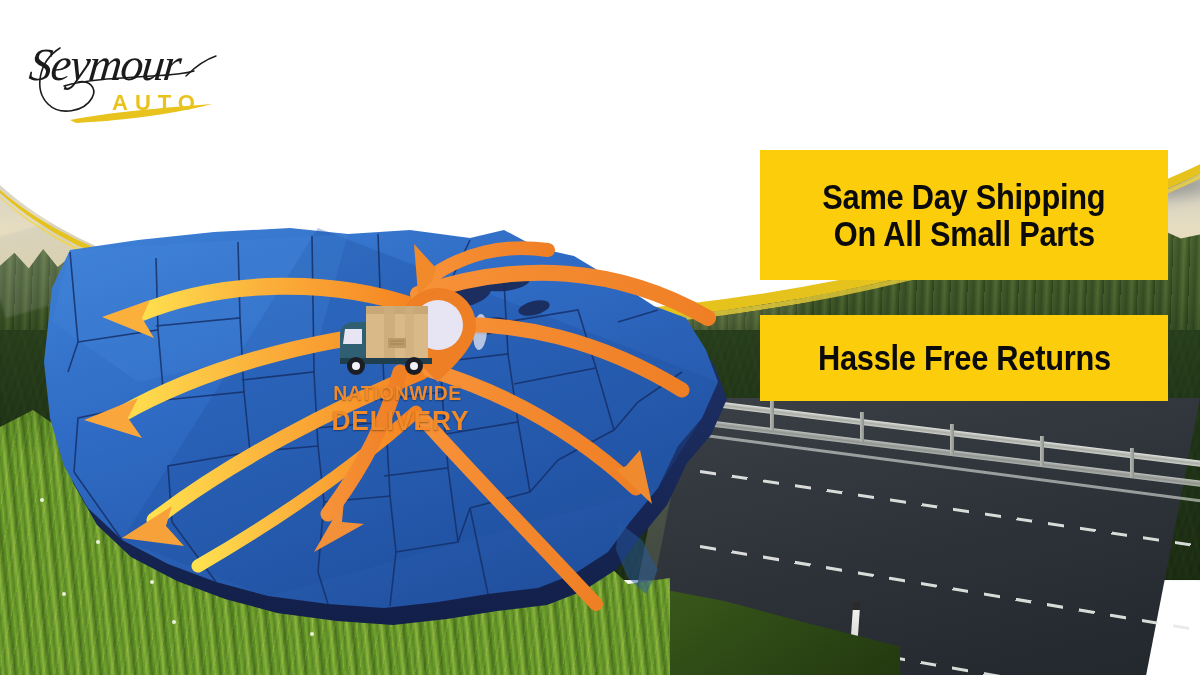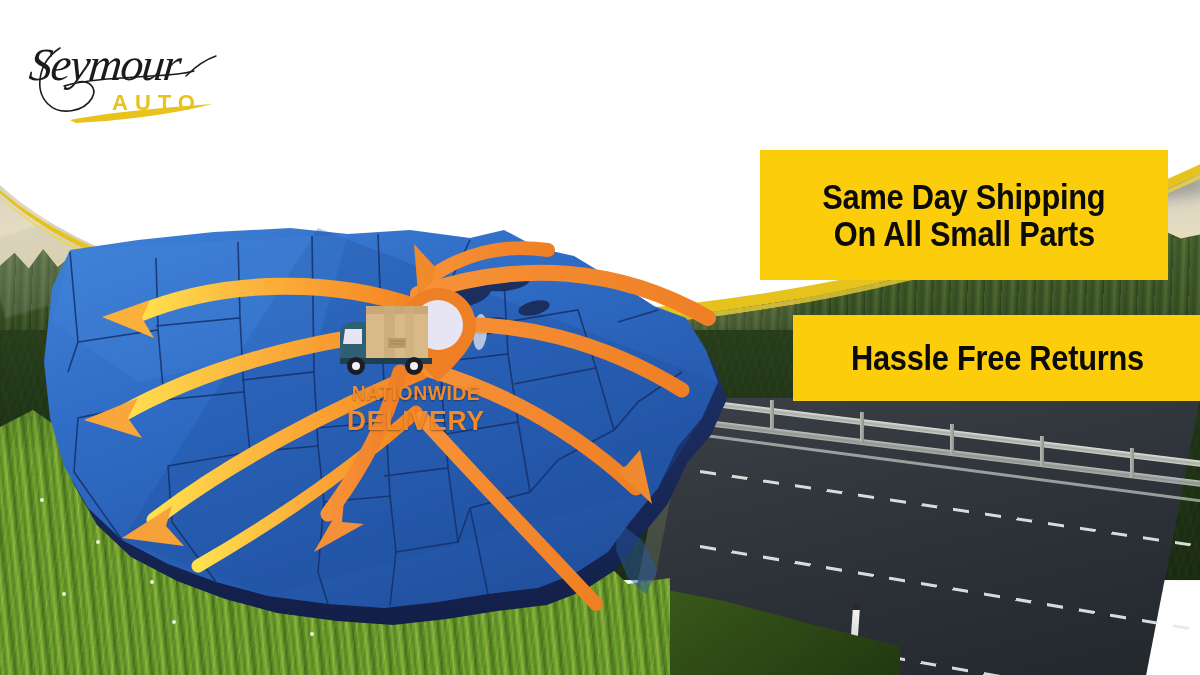--- a/index.html
+++ b/index.html
@@ -255,21 +255,21 @@
   .map-wrap svg { display: block; overflow: visible; }
 
   
   .delivery-badge {
     position: absolute; left: 326px; top: 282px;
     width: 180px; height: 170px;
     z-index: 32;
   }
   .badge-text {
     position: absolute; left: 0; top: 100px; width: 180px;
-    text-align: center;
+    text-align: left;
     line-height: 1;
   }
   .badge-text .l-nationwide {
     display: block;
     font-family: "Liberation Sans Narrow", "Liberation Sans", sans-serif;
     font-weight: 700;
     font-size: 21px;
     letter-spacing: 0.6px;
     color: #f08a2a;
     text-shadow: 0 1px 2px rgba(0,0,0,0.35);
@@ -303,21 +303,21 @@
     font-family: "Liberation Sans Narrow", "Liberation Sans", sans-serif;
     font-weight: 700;
     color: #0b0b0b;
     line-height: 1.06;
     letter-spacing: -0.3px;
     transform: scaleX(0.88);
     white-space: nowrap;
   }
   #box-shipping { left: 760px; top: 150px; width: 408px; height: 130px; }
   #box-shipping .line { font-size: 35px; }
-  #box-returns  { left: 760px; top: 315px; width: 408px; height: 86px; margin-left: 33px; }
+  #box-returns  { left: 760px; top: 315px; width: 408px; height: 86px; }
   #box-returns .line { font-size: 35px; }
   #box-service  { left: 760px; top: 440px; width: 408px; height: 126px; }
   #box-service .line { font-size: 35px; }
 </style>
 </head>
 <body>
 
 <div id="banner">
 
   <div class="photo-layer">

